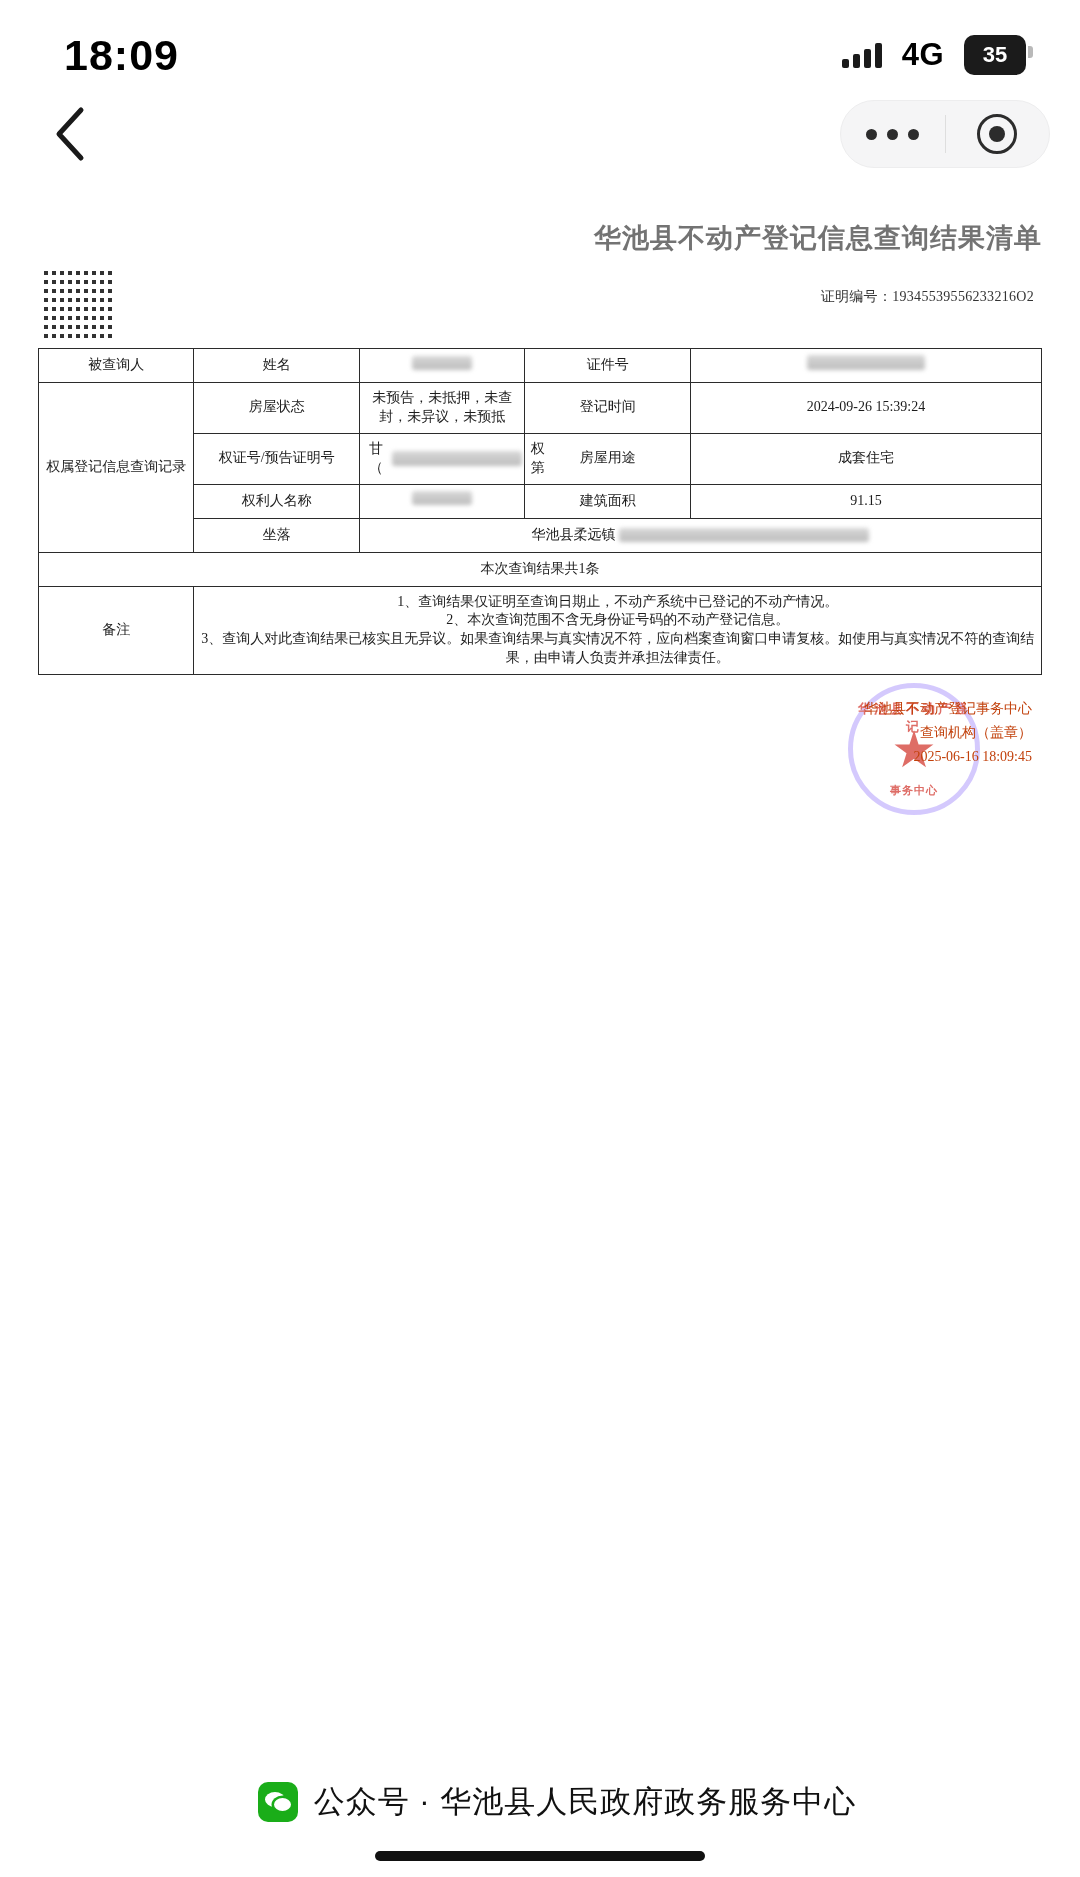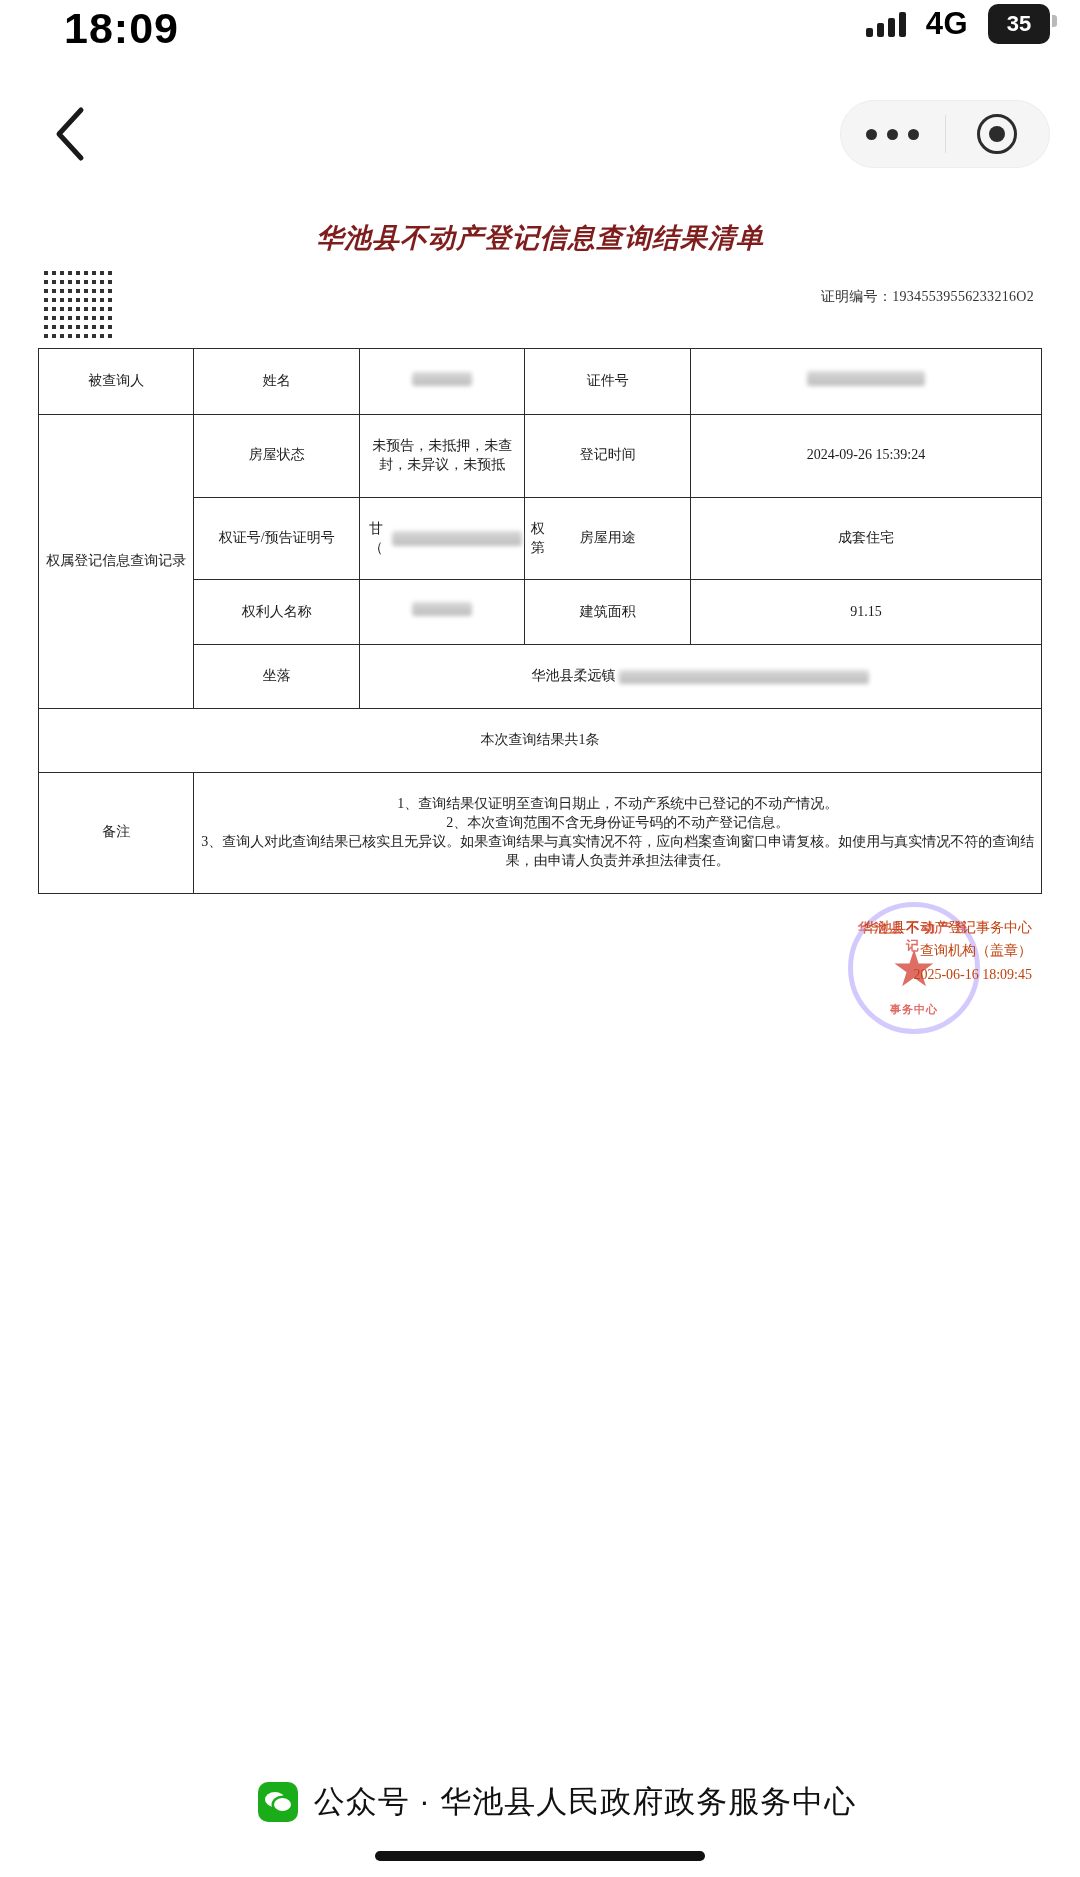--- a/index.html
+++ b/index.html
@@ -13,27 +13,27 @@
   .phone {
     position: relative;
     width: 1080px;
     height: 1877px;
     background: #ffffff;
   }
 
   
   .statusbar {
     position: absolute;
-    top: 4px; left: 0;
+    top: 12px; left: 0;
     width: 1080px;
     height: 86px;
     display: flex;
-    align-items: flex-start;
+    align-items: center;
     justify-content: space-between;
-    padding: 0 30px 0 64px;
+    padding: 0 54px 0 64px;
   }
   .status-time {
     font-size: 43px;
     font-weight: bold;
     letter-spacing: 1px;
     color: #000;
     font-family: "Liberation Sans", sans-serif;
   }
   .status-right {
     display: flex;
@@ -169,28 +169,27 @@
 
   
   .doc {
     position: absolute;
     top: 182px;
     left: 0;
     width: 1080px;
     padding: 0 38px;
   }
   .doc-title {
-    text-align: center;
+    text-align: right;
     font-size: 27px;
     font-weight: bold;
-    color: #7f1d1d;
+    color: #737373;
     margin-top: 38px;
     letter-spacing: 1px;
     font-family: "Liberation Serif", serif;
-    font-style: italic;
   }
   .qr-row {
     position: relative;
     height: 78px;
   }
   .qr {
     position: absolute;
     left: 6px;
     top: 10px;
     width: 72px;
@@ -217,21 +216,21 @@
     margin-top: 14px;
     table-layout: fixed;
     font-family: "Liberation Serif", serif;
   }
   table.reg td {
     border: 1px solid #2b2b2b;
     font-size: 14px;
     color: #1c1c1c;
     text-align: center;
     vertical-align: middle;
-    padding: 22px 4px;
+    padding: 6px 4px;
     line-height: 1.35;
     height: 34px;
   }
   td.label { background: #fff; }
   .blur {
     display: inline-block;
     color: transparent;
     background: linear-gradient(180deg, #d8d8d8, #bdbdbd);
     border-radius: 3px;
     filter: blur(2.2px);

